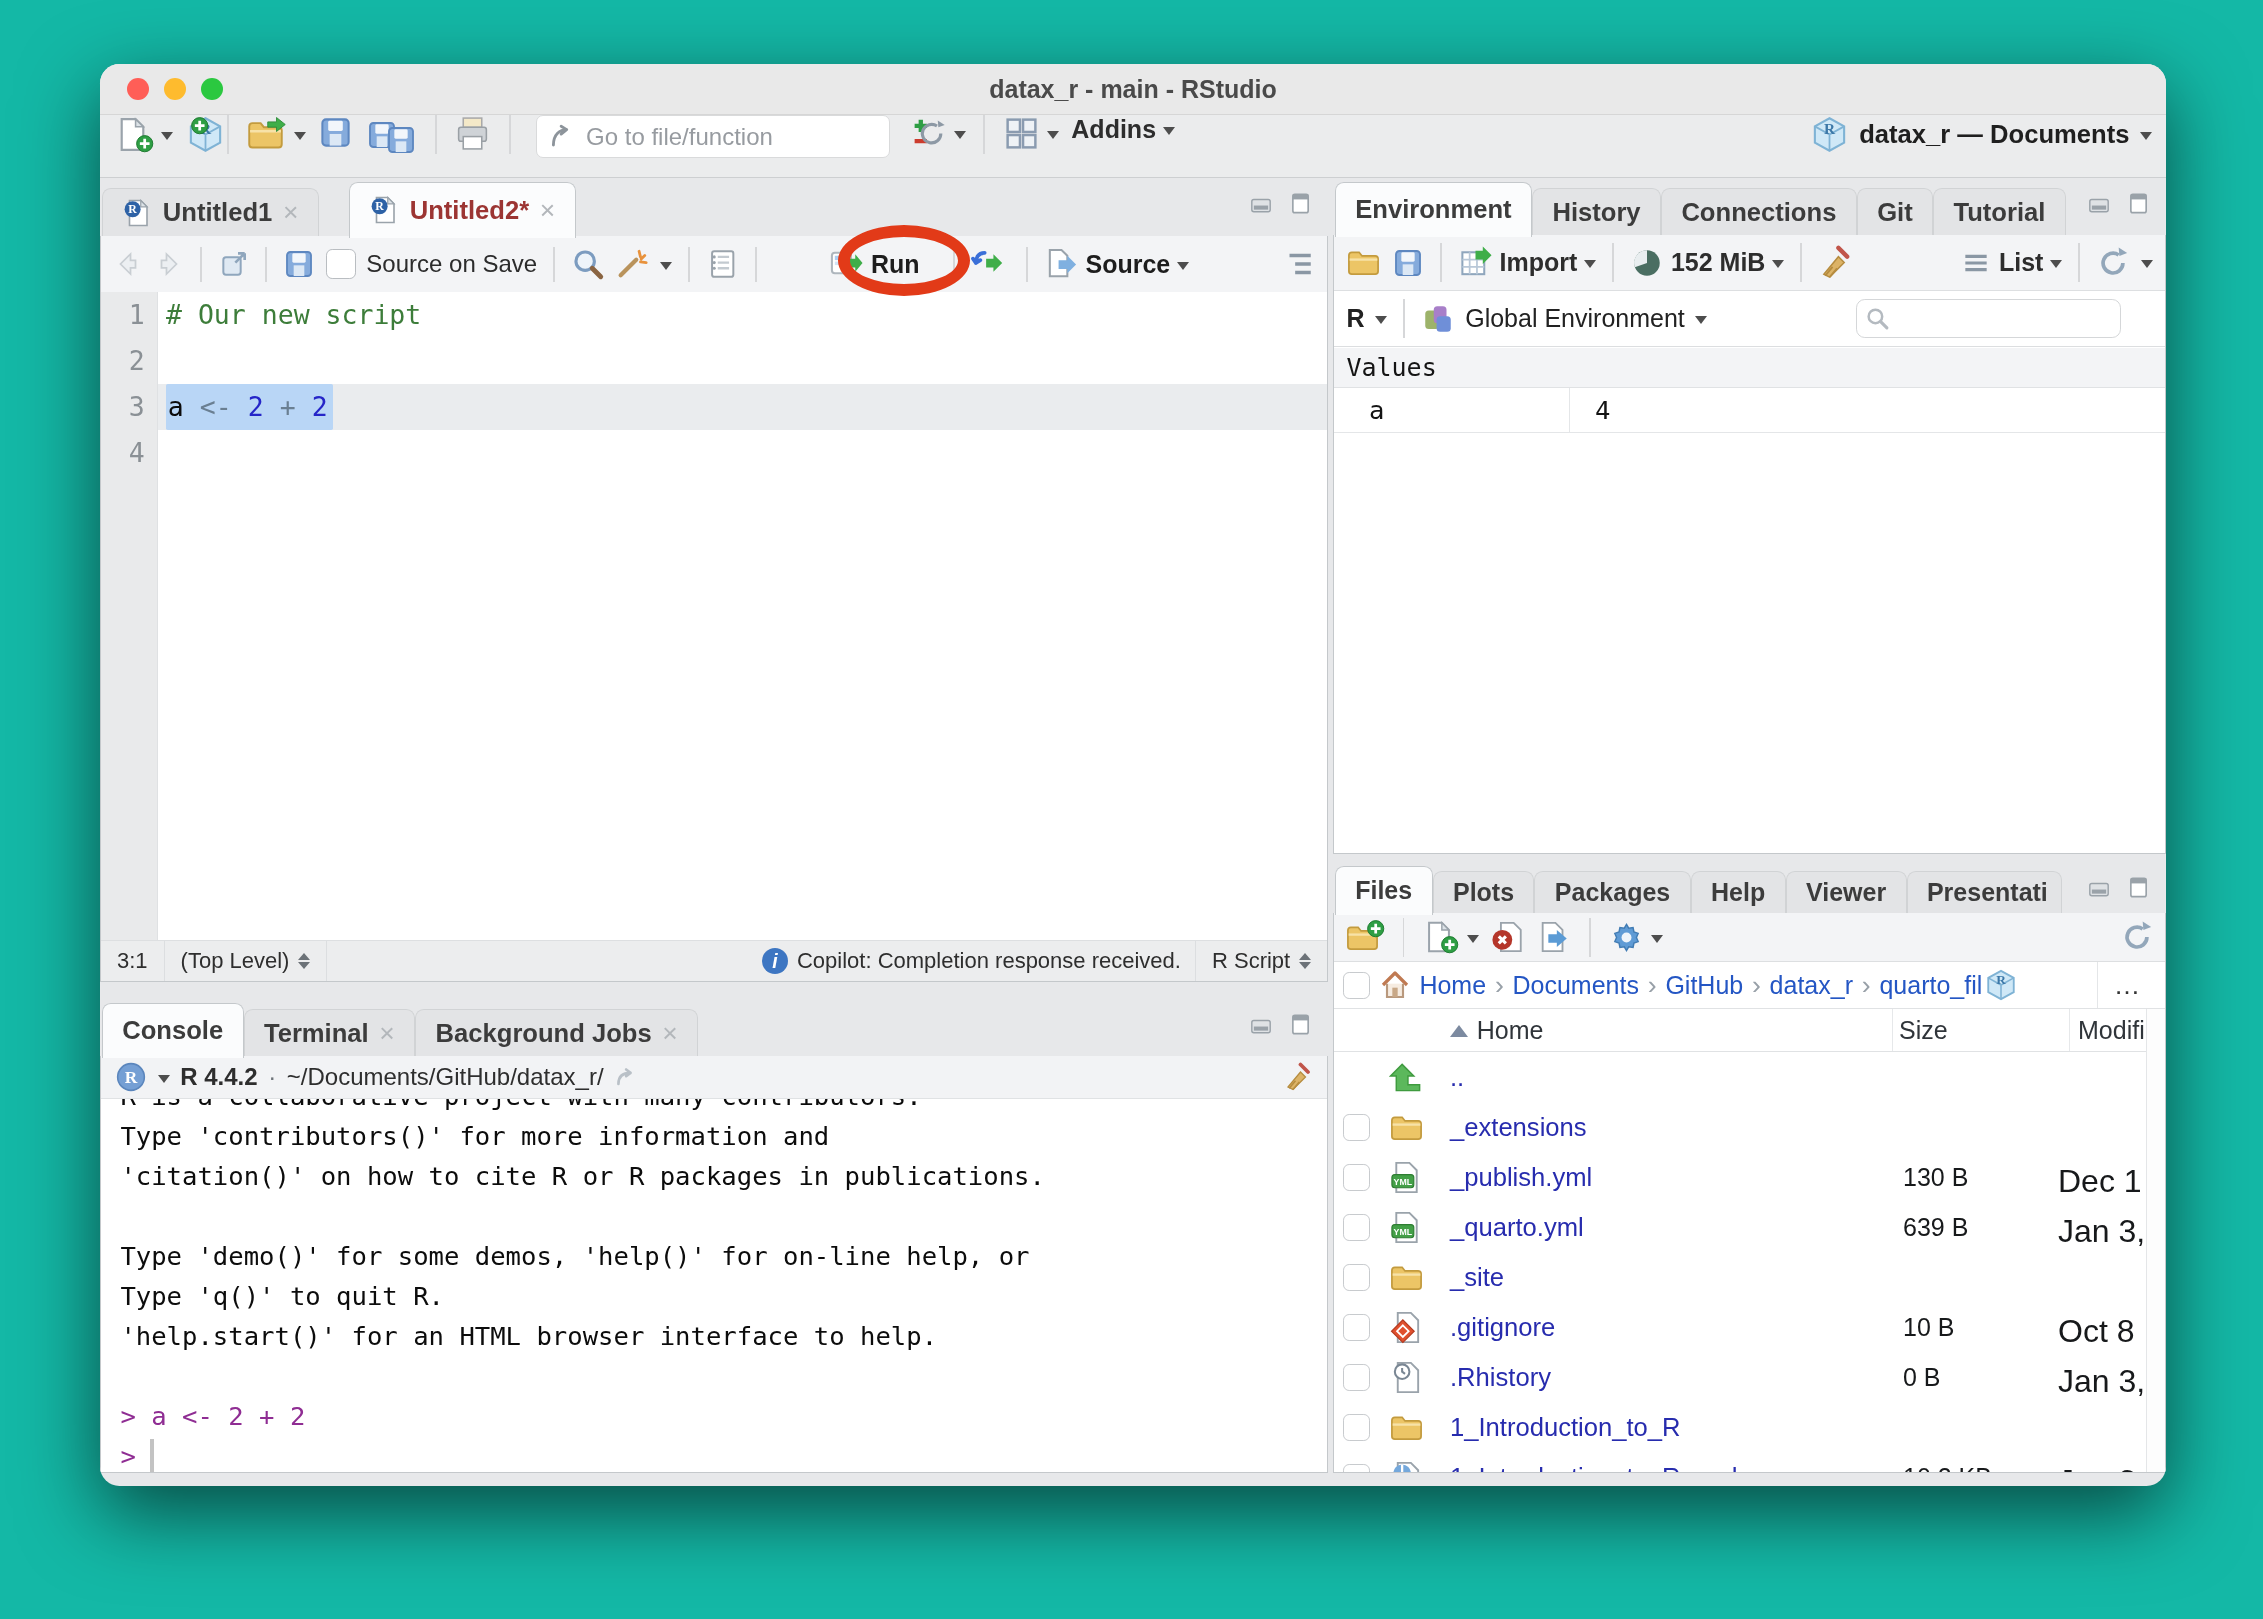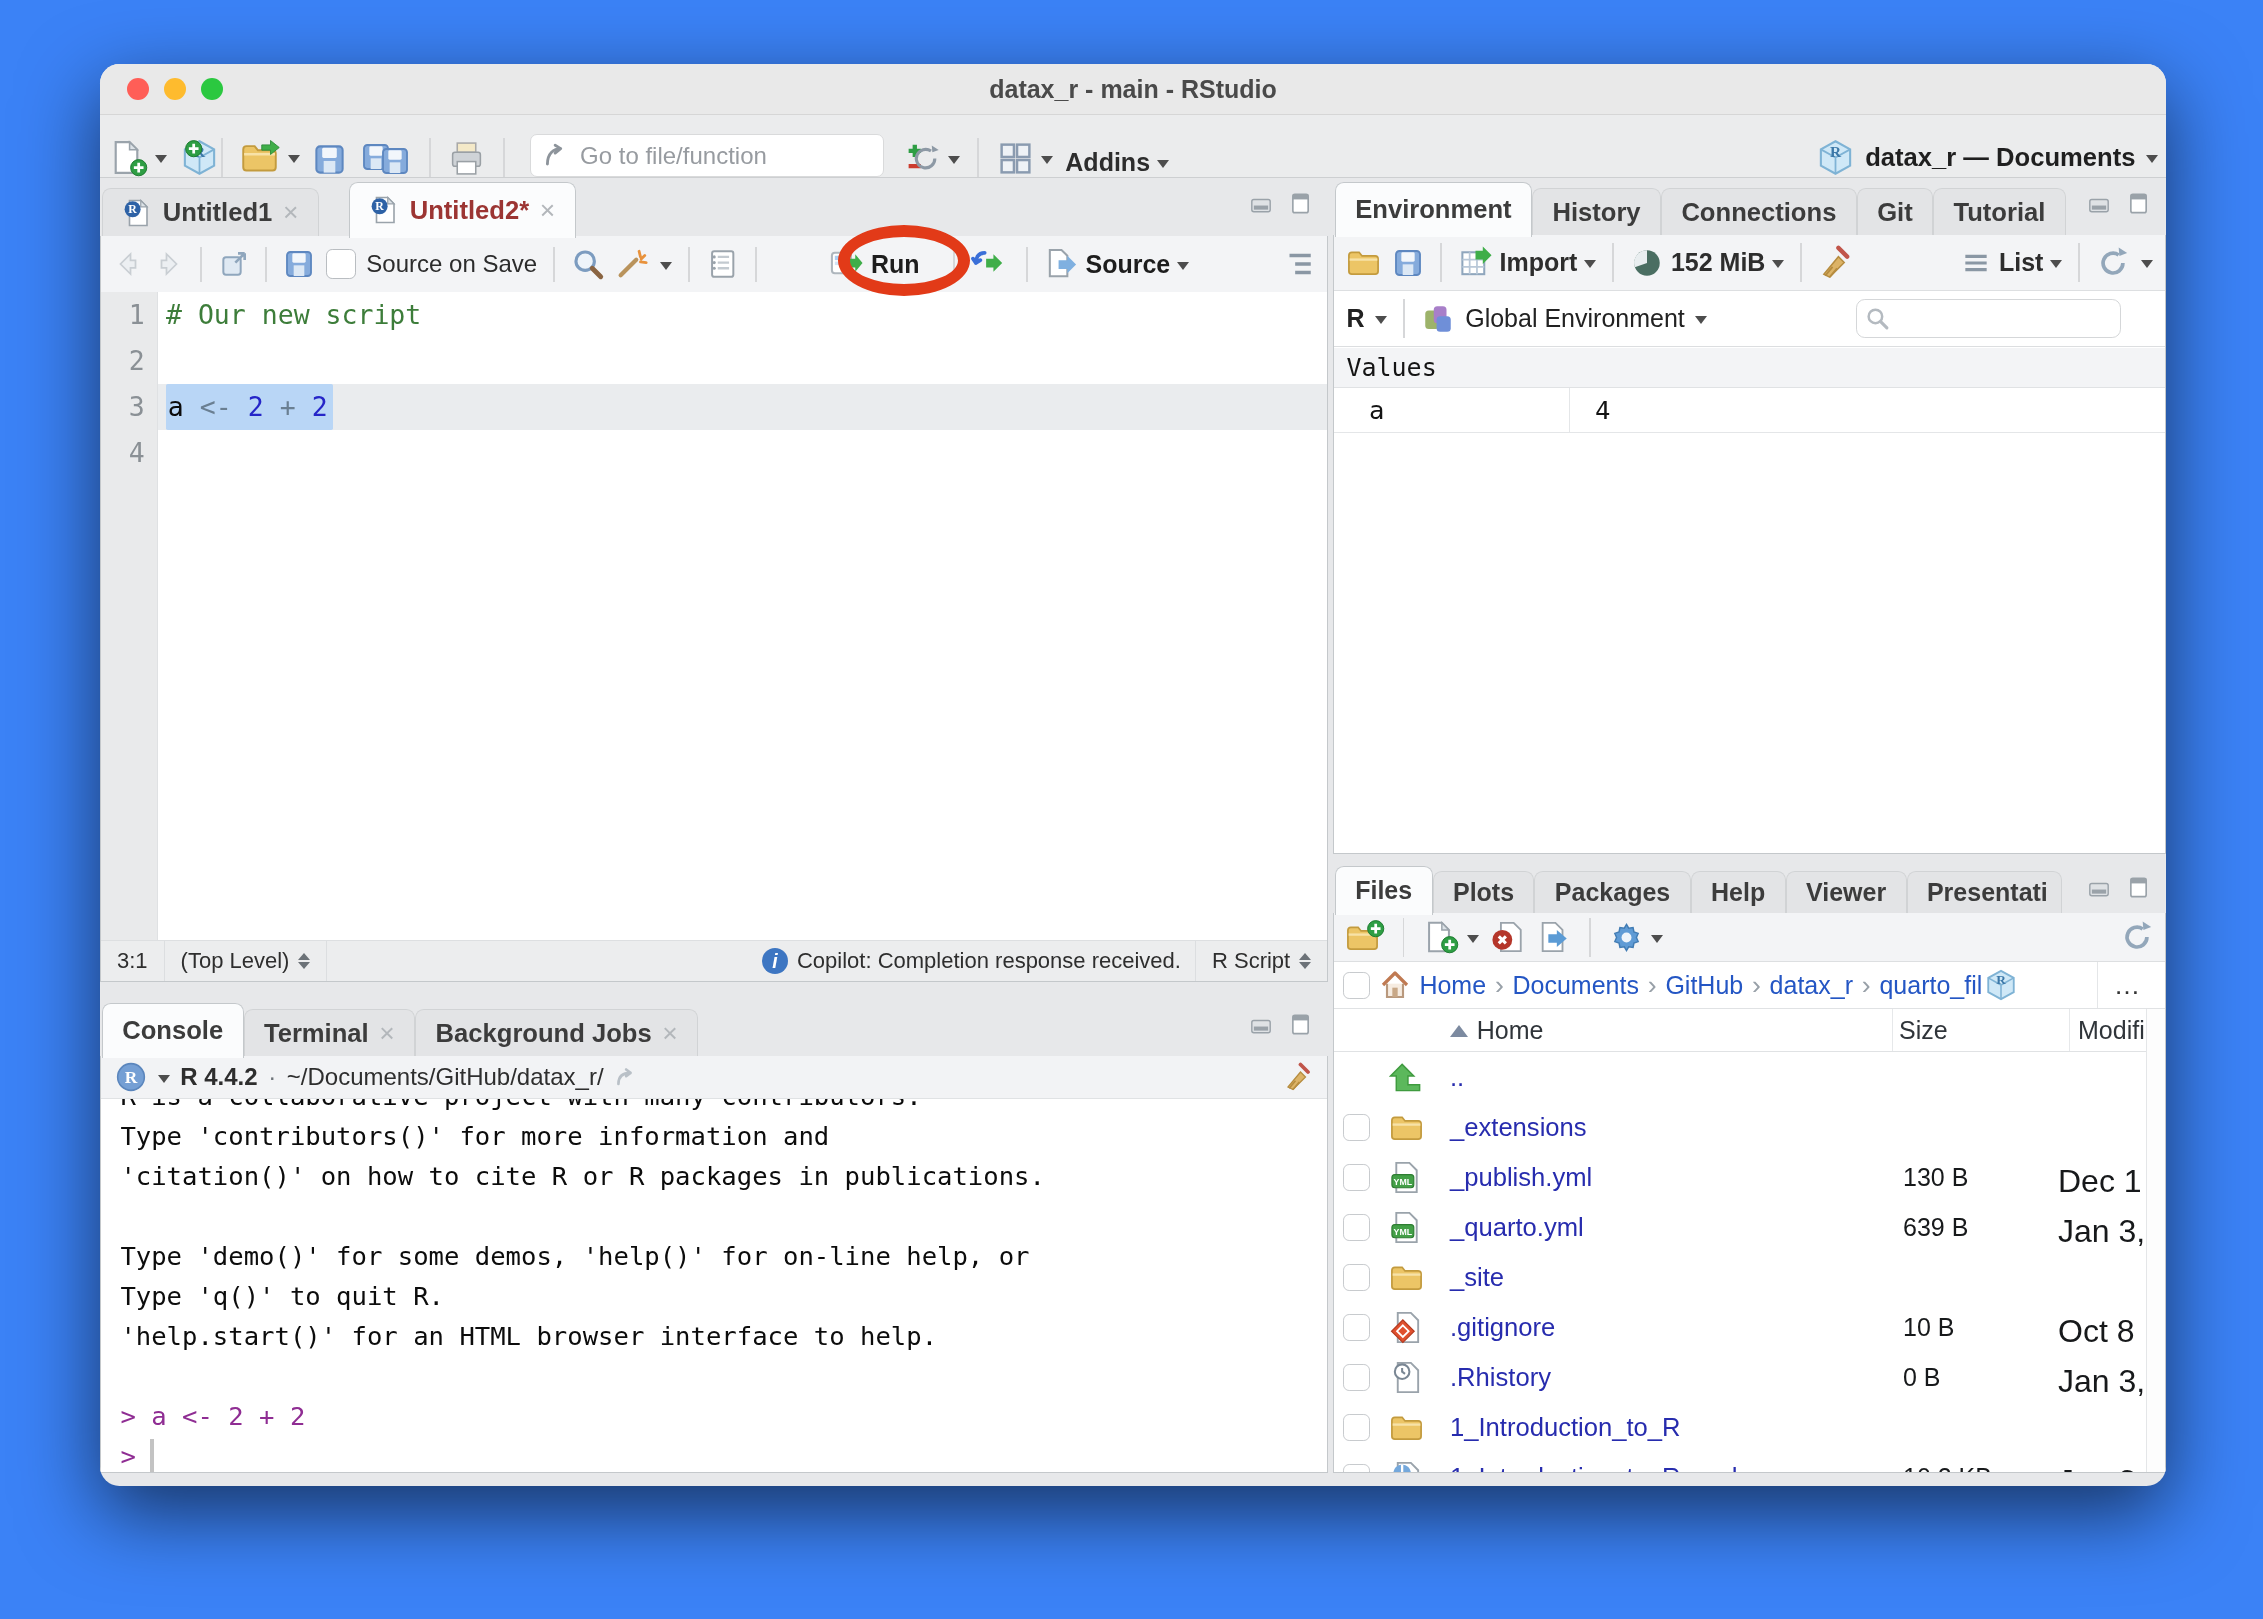--- a/index.html
+++ b/index.html
@@ -1,31 +1,31 @@
 <!DOCTYPE html>
 <html style="font-size:14px"><head>
 <meta charset="utf-8">
 <style>
   html,body{margin:0;padding:0;background:#000;}
-  .screen{position:relative;width:2264px;height:1620px;background:#3b82f6;overflow:hidden;
+  .screen{position:relative;width:2264px;height:1620px;background:#14b8a6;overflow:hidden;
           font-family:"Liberation Sans",sans-serif;-webkit-font-smoothing:antialiased;}
   .window{position:absolute;left:100px;top:64px;width:2066px;height:1422px;background:#e7e8ea;
           border-radius:19.4px;overflow:hidden;box-shadow:0 26.5px 79px rgba(0,0,0,.6);}
 
   
   .titlebar{position:absolute;left:0;top:0;right:0;height:50px;background:#e9e9e9;
             border-bottom:0.9px solid #d6d6d6;display:flex;align-items:center;justify-content:center;}
   .title{font-size:25px;font-weight:700;color:#4a4a4a;}
   .traffic{position:absolute;left:26.5px;top:14px;display:flex;gap:15px;}
   .dot{width:22px;height:22px;border-radius:50%;}
   .dot.red{background:#ff5e57}.dot.yel{background:#febb2e}.dot.grn{background:#2bc840}
 
   
   .main-toolbar{position:absolute;left:0;top:51px;right:0;height:62px;background:#ebeced;
-                border-bottom:1.8px solid #cdcfd1;display:flex;align-items:flex-end;padding:0 8px;gap:12.4px;}
+                border-bottom:1.8px solid #cdcfd1;display:flex;align-items:flex-start;padding:0 14px;gap:12.4px;}
   .tb-sep{width:1.8px;height:39px;background:#d6d7d9;margin:0 5.3px;}
   .tbtn{display:flex;align-items:center;gap:7px;}
   .caret{width:0;height:0;border-left:8px solid transparent;border-right:8px solid transparent;
          border-top:9.7px solid #4d4d4d;margin-top:3.5px;}
   .caret.sm{border-left-width:6.2px;border-right-width:6.2px;border-top-width:8px;}
   .goto{display:flex;align-items:center;gap:10.6px;width:328px;height:41px;background:#fff;
         border:1.8px solid #d9dadb;border-radius:7px;padding:0 12.4px;margin:0 7px;}
   .goto span{font-size:24px;color:#979ba0;}
   .tool-label{font-size:25px;font-weight:700;color:#2d2d2d;}
   .proj-btn{margin-left:auto;display:flex;align-items:center;gap:10.6px;font-size:25.6px;font-weight:700;color:#1f1f1f;}

